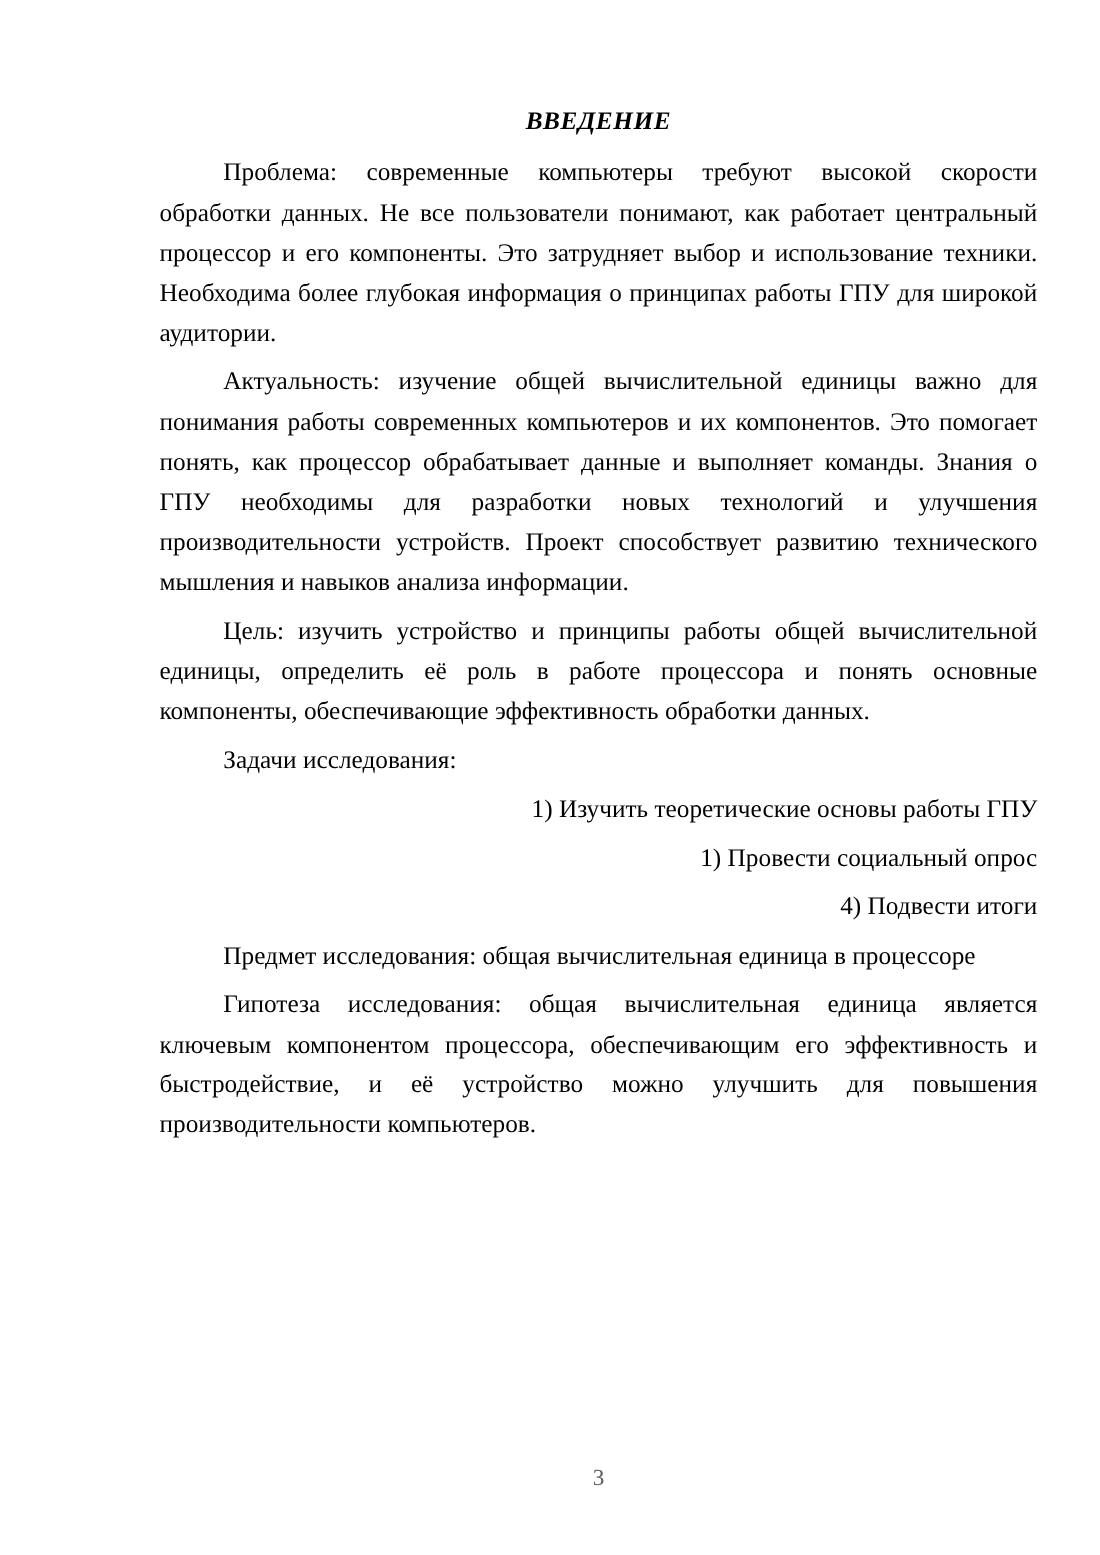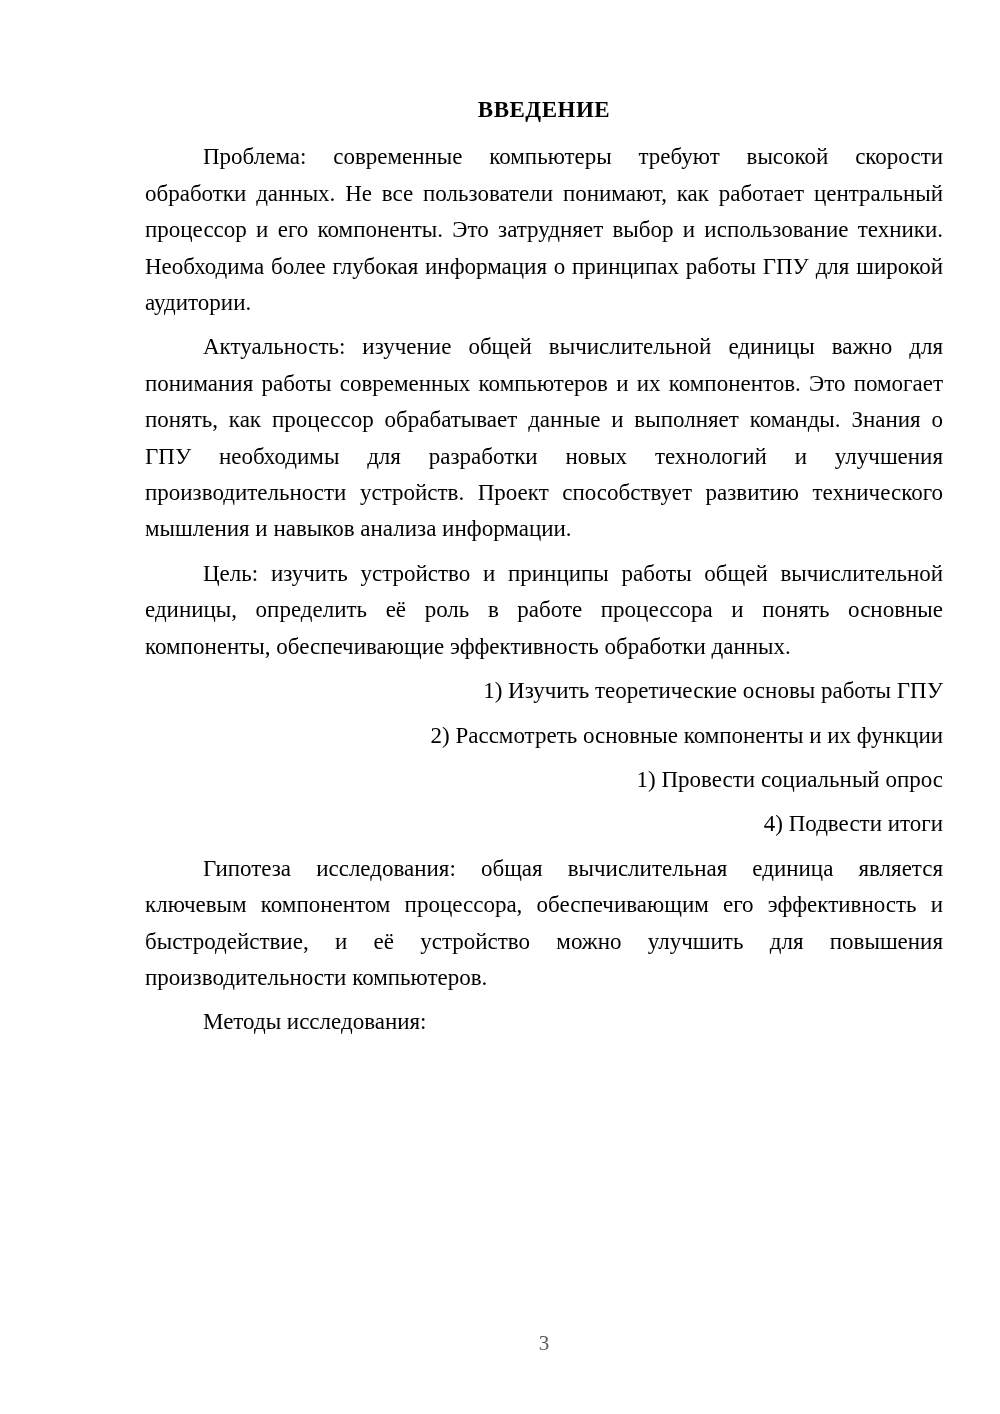--- a/index.html
+++ b/index.html
@@ -30,20 +30,21 @@
     width: 798px;
     font-size: 23px;
     line-height: 36.4px;
   }
   .doc-title {
     font-weight: bold;
     text-align: center;
     margin: 0 0 11px 0;
     font-size: 23px;
     letter-spacing: 0.5px;
+    font-style: italic;
   }
   p.para {
     margin: 0 0 8px 0;
     text-indent: 58px;
     text-align: justify;
   }
   p.list-item {
     margin: 0 0 8px 28px;
     text-indent: 0;
     text-align: right;
@@ -62,24 +63,24 @@
 </head>
 <body>
 
 <div class="page">
   <div class="content">
     <h1 class="doc-title">ВВЕДЕНИЕ</h1>
 
     <p class="para">Проблема: современные компьютеры требуют высокой скорости обработки данных. Не все пользователи понимают, как работает центральный процессор и его компоненты. Это затрудняет выбор и использование техники. Необходима более глубокая информация о принципах работы ГПУ для широкой аудитории.</p>
     <p class="para">Актуальность: изучение общей вычислительной единицы важно для понимания работы современных компьютеров и их компонентов. Это помогает понять, как процессор обрабатывает данные и выполняет команды. Знания о ГПУ необходимы для разработки новых технологий и улучшения производительности устройств. Проект способствует развитию технического мышления и навыков анализа информации.</p>
     <p class="para">Цель: изучить устройство и принципы работы общей вычислительной единицы, определить её роль в работе процессора и понять основные компоненты, обеспечивающие эффективность обработки данных.</p>
+    <p class="para">Задачи исследования:</p>
 
     <p class="list-item">1) Изучить теоретические основы работы ГПУ</p>
-    <p class="list-item">2) Рассмотреть основные компоненты и их функции</p>
     <p class="list-item">1) Провести социальный опрос</p>
     <p class="list-item">4) Подвести итоги</p>
 
+    <p class="para">Предмет исследования: общая вычислительная единица в процессоре</p>
     <p class="para">Гипотеза исследования: общая вычислительная единица является ключевым компонентом процессора, обеспечивающим его эффективность и быстродействие, и её устройство можно улучшить для повышения производительности компьютеров.</p>
-    <p class="para">Методы исследования:</p>
   </div>
 
   <div class="page-number">3</div>
 </div>
 
 </body></html>

